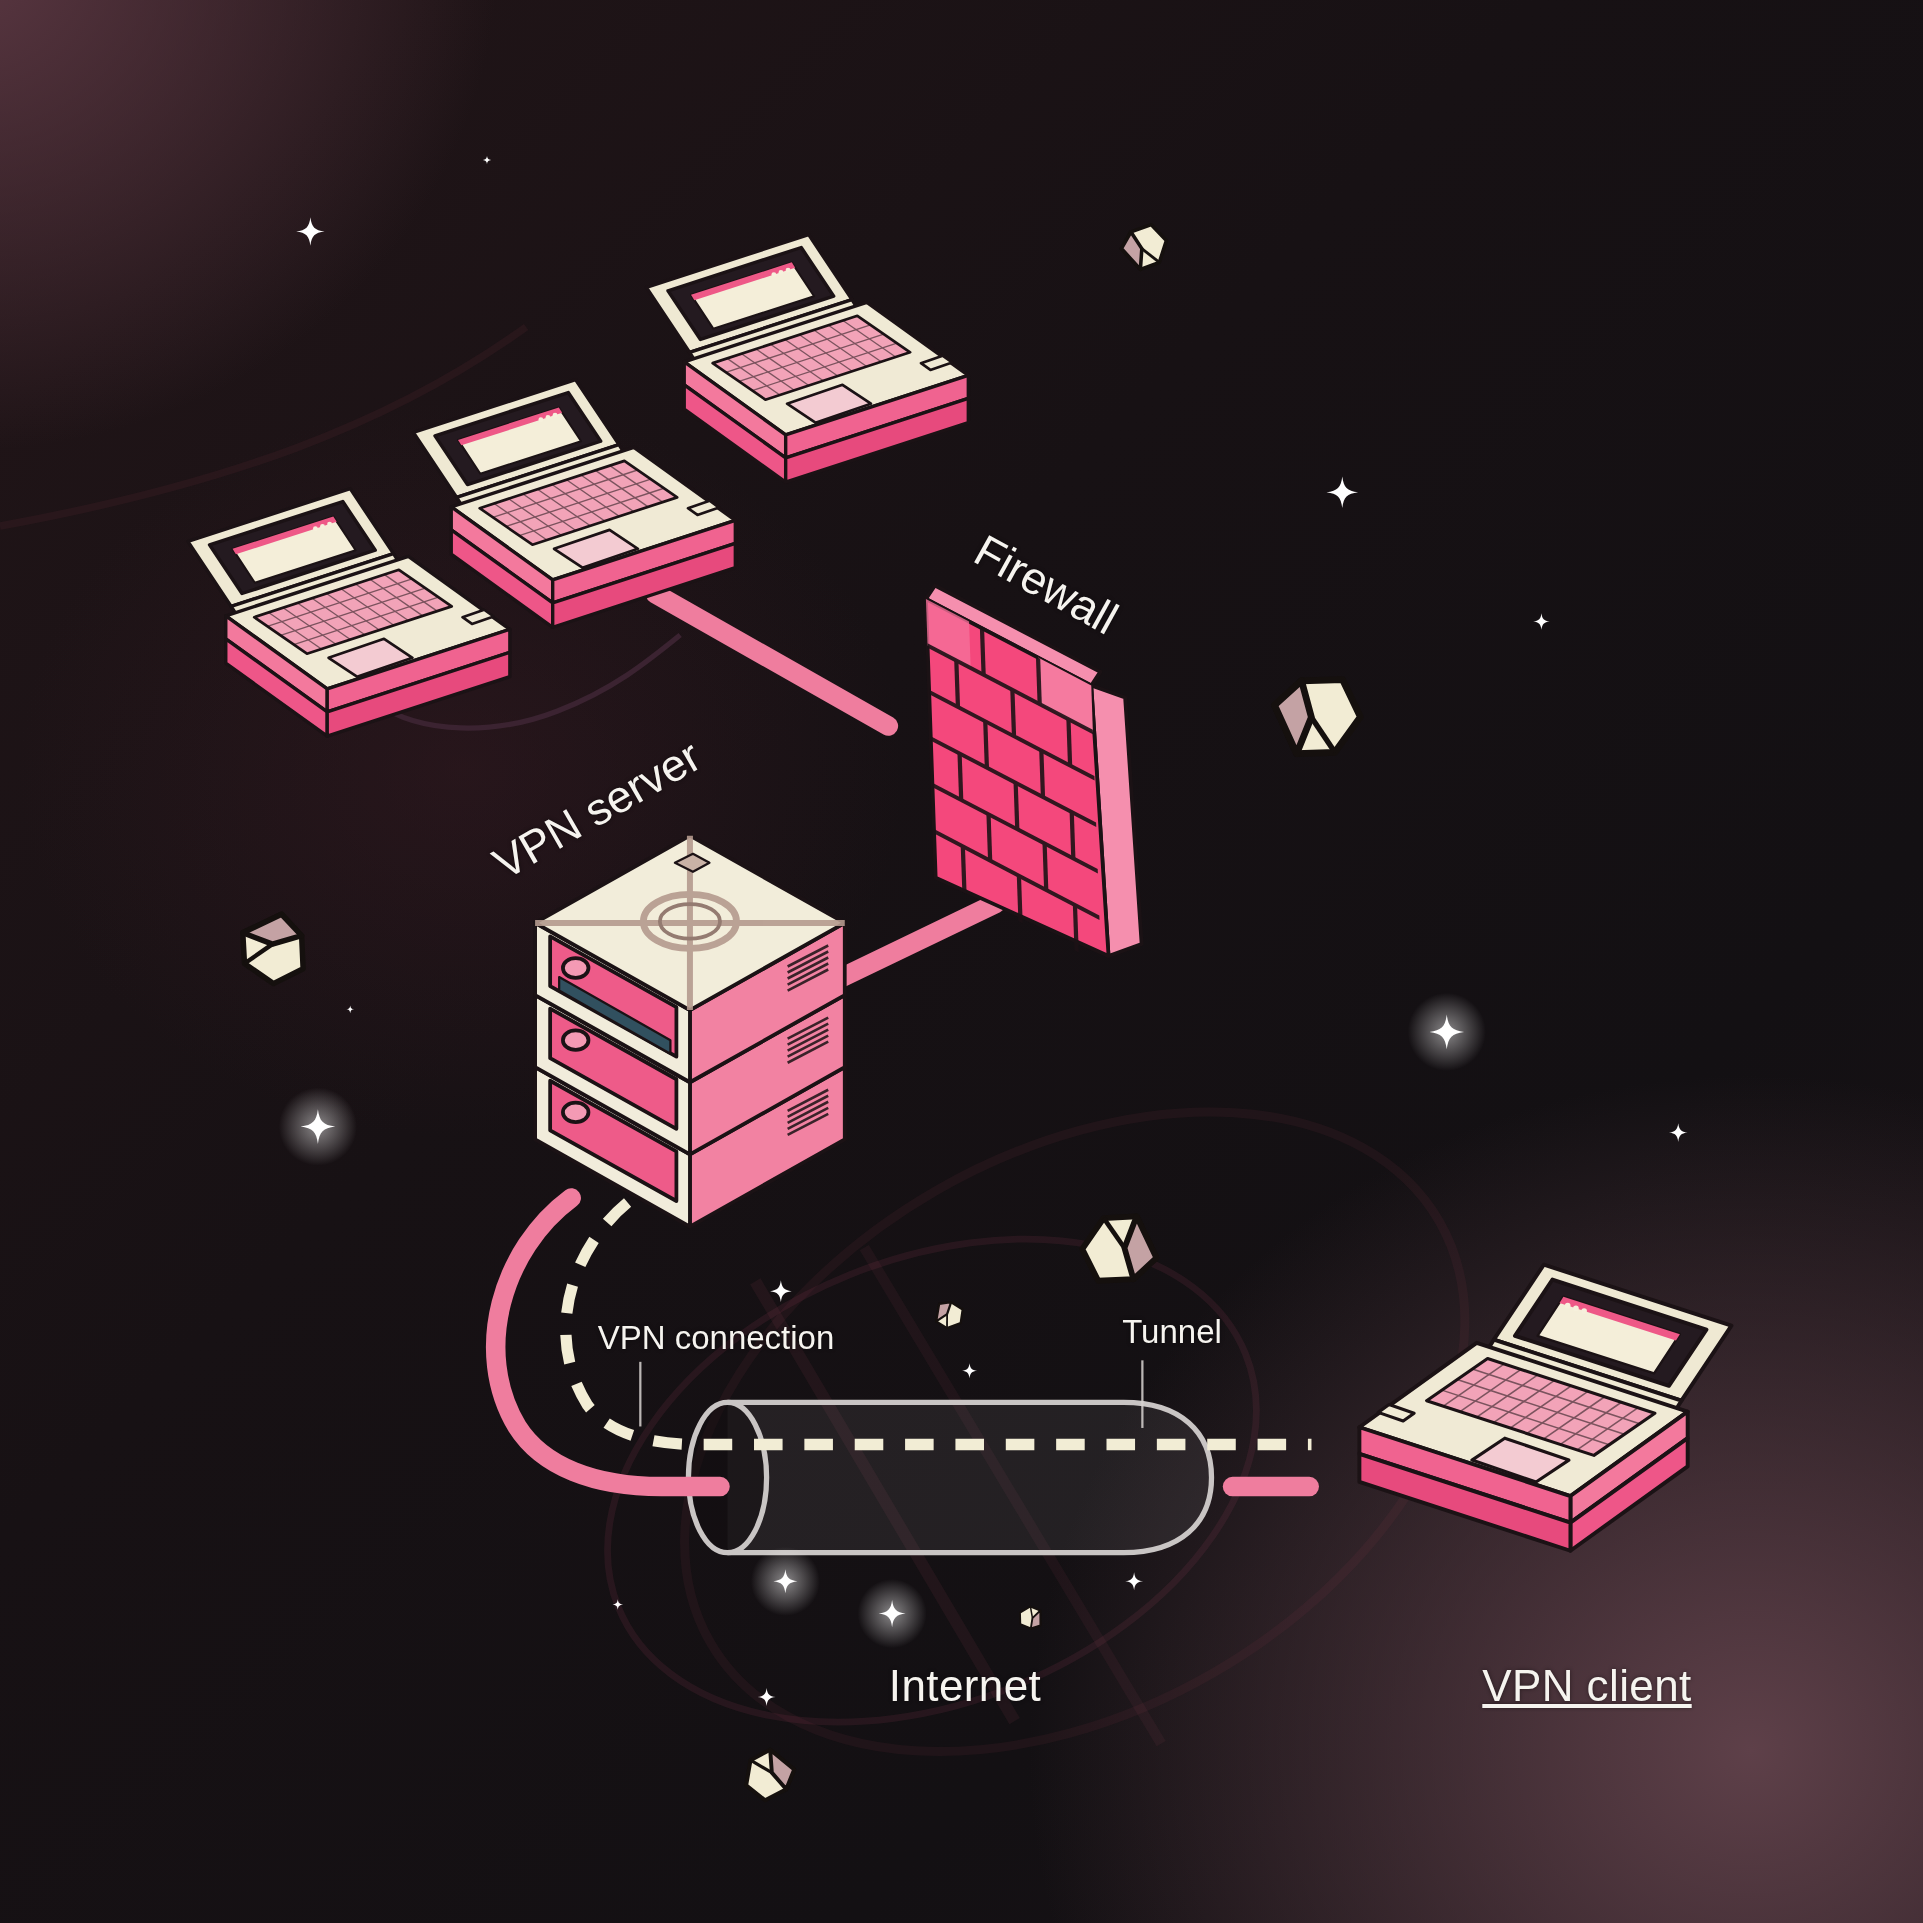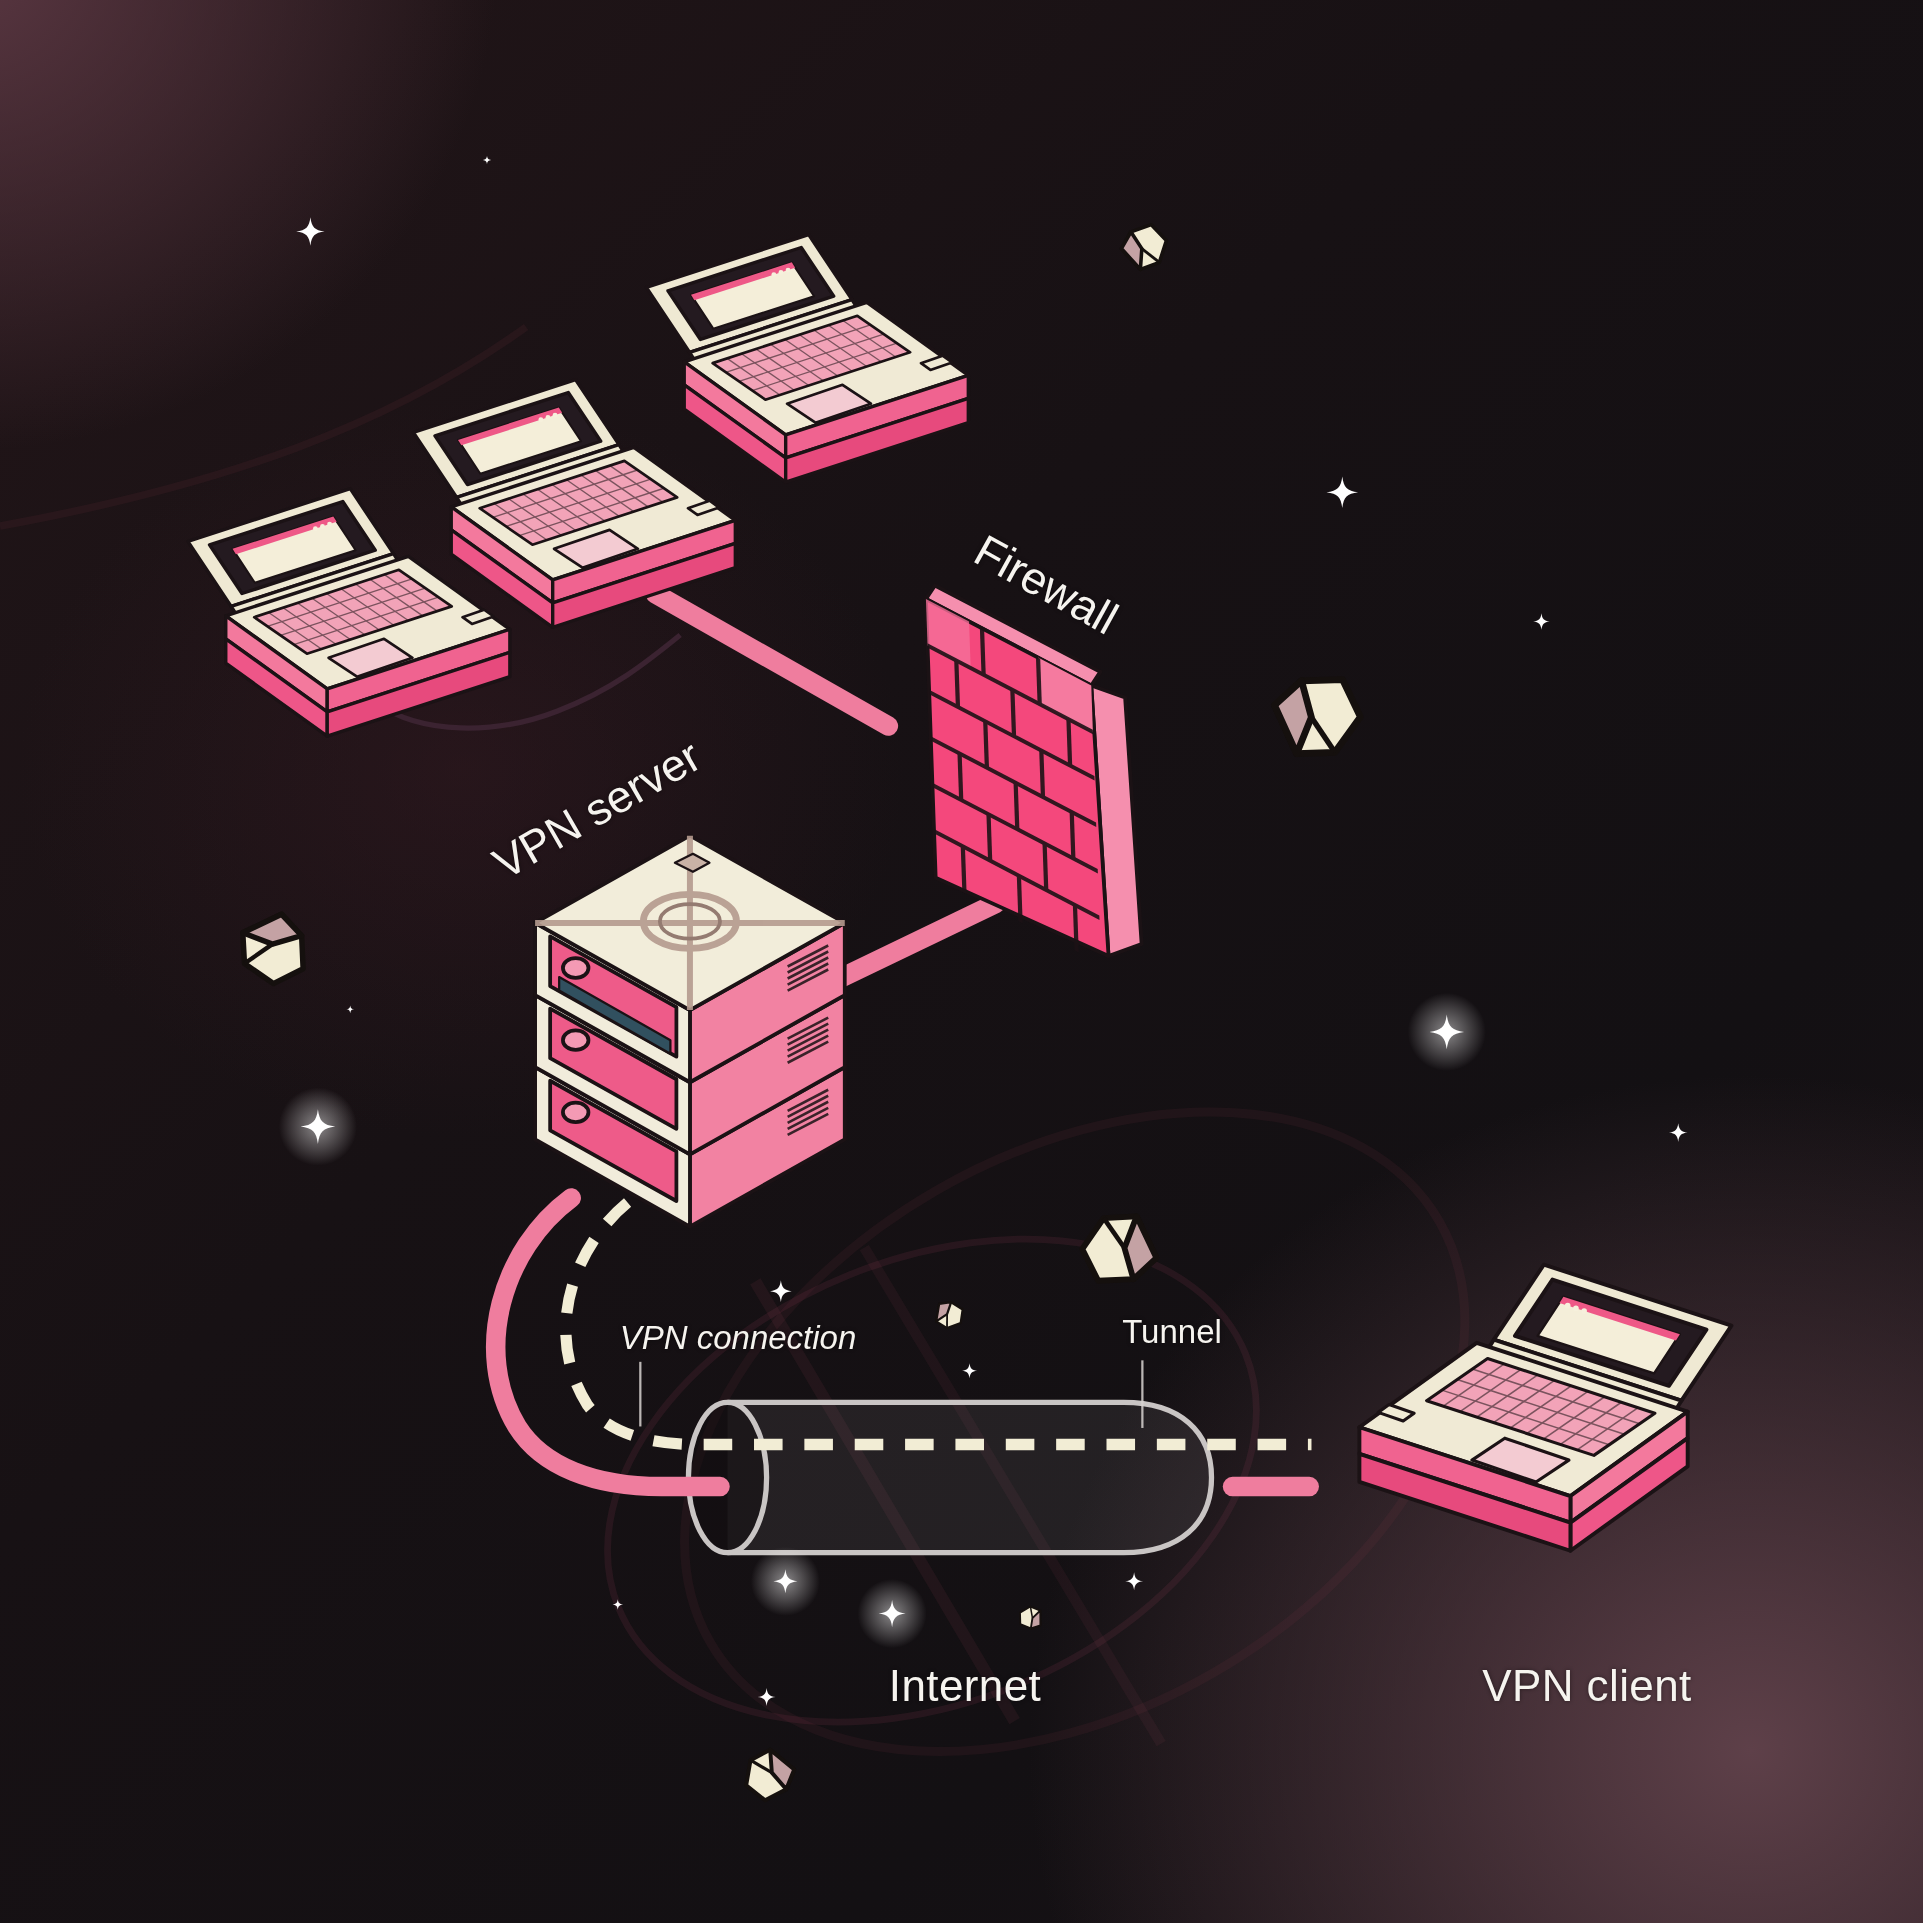--- a/index.html
+++ b/index.html
@@ -238,22 +238,22 @@
     <use href="#spark" transform="translate(1509,2104) scale(0.6)"></use>
     <use href="#spark" transform="translate(822,2135) scale(0.35)"></use>
     <use href="#spark" transform="translate(1020,2258) scale(0.6)"></use>
   </g>
 </svg>
 
 <div class="lbl lbl-iso-down" style="left:1046px; top:585px;">Firewall</div>
 
 <div class="lbl lbl-iso-up" style="left:597px; top:810px;">VPN server</div>
 
-<div class="lbl lbl-small" style="left:738px; top:1338px;font-style:italic;">VPN connection</div>
+<div class="lbl lbl-small" style="left:716px; top:1338px;">VPN connection</div>
 
 <div class="lbl lbl-small" style="left:1172px; top:1332px;">Tunnel</div>
 
 <div class="lbl lbl-big" style="left:965px; top:1686px;text-align:center;">Internet</div>
 
-<div class="lbl lbl-big" style="left:1587px; top:1686px;">VPN client</div>
+<div class="lbl lbl-big" style="left:1587px; top:1686px;text-decoration:underline;">VPN client</div>
 
 </div>
 
 
 </body></html>

